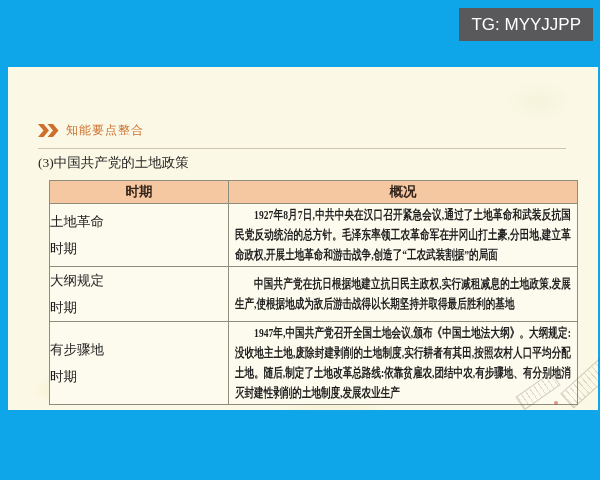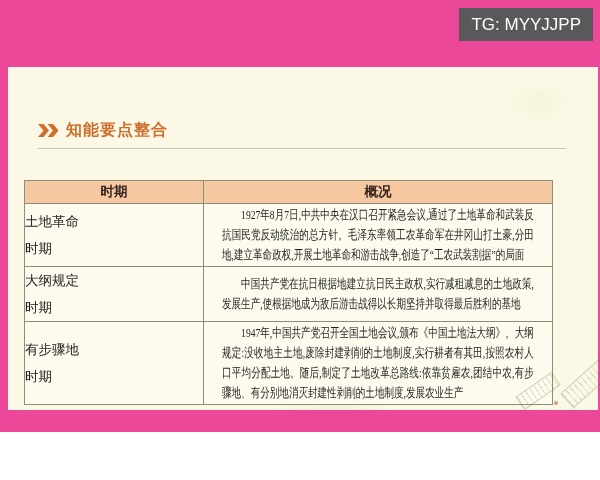--- a/index.html
+++ b/index.html
@@ -1,21 +1,21 @@
 <!DOCTYPE html>
 <html><head>
 <meta charset="utf-8">
 <style>
   * { margin: 0; padding: 0; box-sizing: border-box; }
   html, body { background: #ffffff; }
   .page {
     position: relative;
     width: 600px;
-    height: 432px;
-    background: #ec4899;
+    height: 480px;
+    background: #0ea5e9;
     overflow: hidden;
     font-family: "Liberation Serif", "DejaVu Serif", serif;
     color: #1f1f1f;
   }
   .badge {
     position: absolute;
     background: #59595b;
     color: #ffffff;
     font-family: "Liberation Sans", "DejaVu Sans", sans-serif;
     font-size: 17px;
@@ -46,22 +46,22 @@
     top: 52px;
     display: flex;
     align-items: center;
     gap: 7px;
     height: 22px;
   }
   .chevrons { display: inline-flex; align-items: center; }
   .chevrons svg polygon { fill: #ce6f2e; }
   .section-title {
     font-family: "Liberation Sans", "DejaVu Sans", sans-serif;
-    font-weight: bold;
-    font-size: 16px;
+    font-weight: normal;
+    font-size: 12px;
     letter-spacing: 1px;
     color: #ce6f2e;
   }
   .divider {
     position: absolute;
     left: 30px;
     top: 81px;
     width: 528px;
     height: 1px;
     background: #ccc7b0;
@@ -69,21 +69,21 @@
   .subtitle {
     position: absolute;
     left: 30px;
     top: 87px;
     font-size: 13.5px;
     color: #1f1f1f;
   }
 
   table.policy {
     position: absolute;
-    left: 16px;
+    left: 41px;
     top: 113px;
     width: 528px;
     border-collapse: collapse;
     table-layout: fixed;
     background: #fdfbee;
   }
   table.policy th, table.policy td {
     border: 1px solid #8e8c7c;
   }
   table.policy th {
@@ -100,22 +100,23 @@
   td.period {
     text-align: left;
     vertical-align: middle;
     font-size: 13.5px;
     line-height: 27px;
     white-space: pre-line;
     color: #1f1f1f;
   }
   td.overview {
     vertical-align: middle;
-    padding: 1px 18px;
+    padding: 1px 6px;
     overflow: hidden;
+    font-weight: bold;
   }
   .overview-inner {
     width: 136%;
     transform: scaleX(0.735);
     transform-origin: left top;
     font-size: 13px;
     line-height: 20px;
     text-align: justify;
     text-indent: 2em;
     color: #1f1f1f;
@@ -154,20 +155,21 @@
         <svg width="21" height="13" viewBox="0 0 21 13">
           <polygon points="0,0 5.5,0 11,6.5 5.5,13 0,13 5.5,6.5"></polygon>
           <polygon points="9.5,0 15,0 20.5,6.5 15,13 9.5,13 15,6.5"></polygon>
         </svg>
       </span>
       <span class="section-title">知能要点整合</span>
     </div>
 
     <div class="divider"></div>
 
+    <div class="subtitle">(3)中国共产党的土地政策</div>
 
     <table class="policy">
       <colgroup>
           <col class="c-period">
           <col class="c-overview">
         </colgroup>
       <thead>
         <tr>
           <th>时期</th>
           <th>概况</th>

